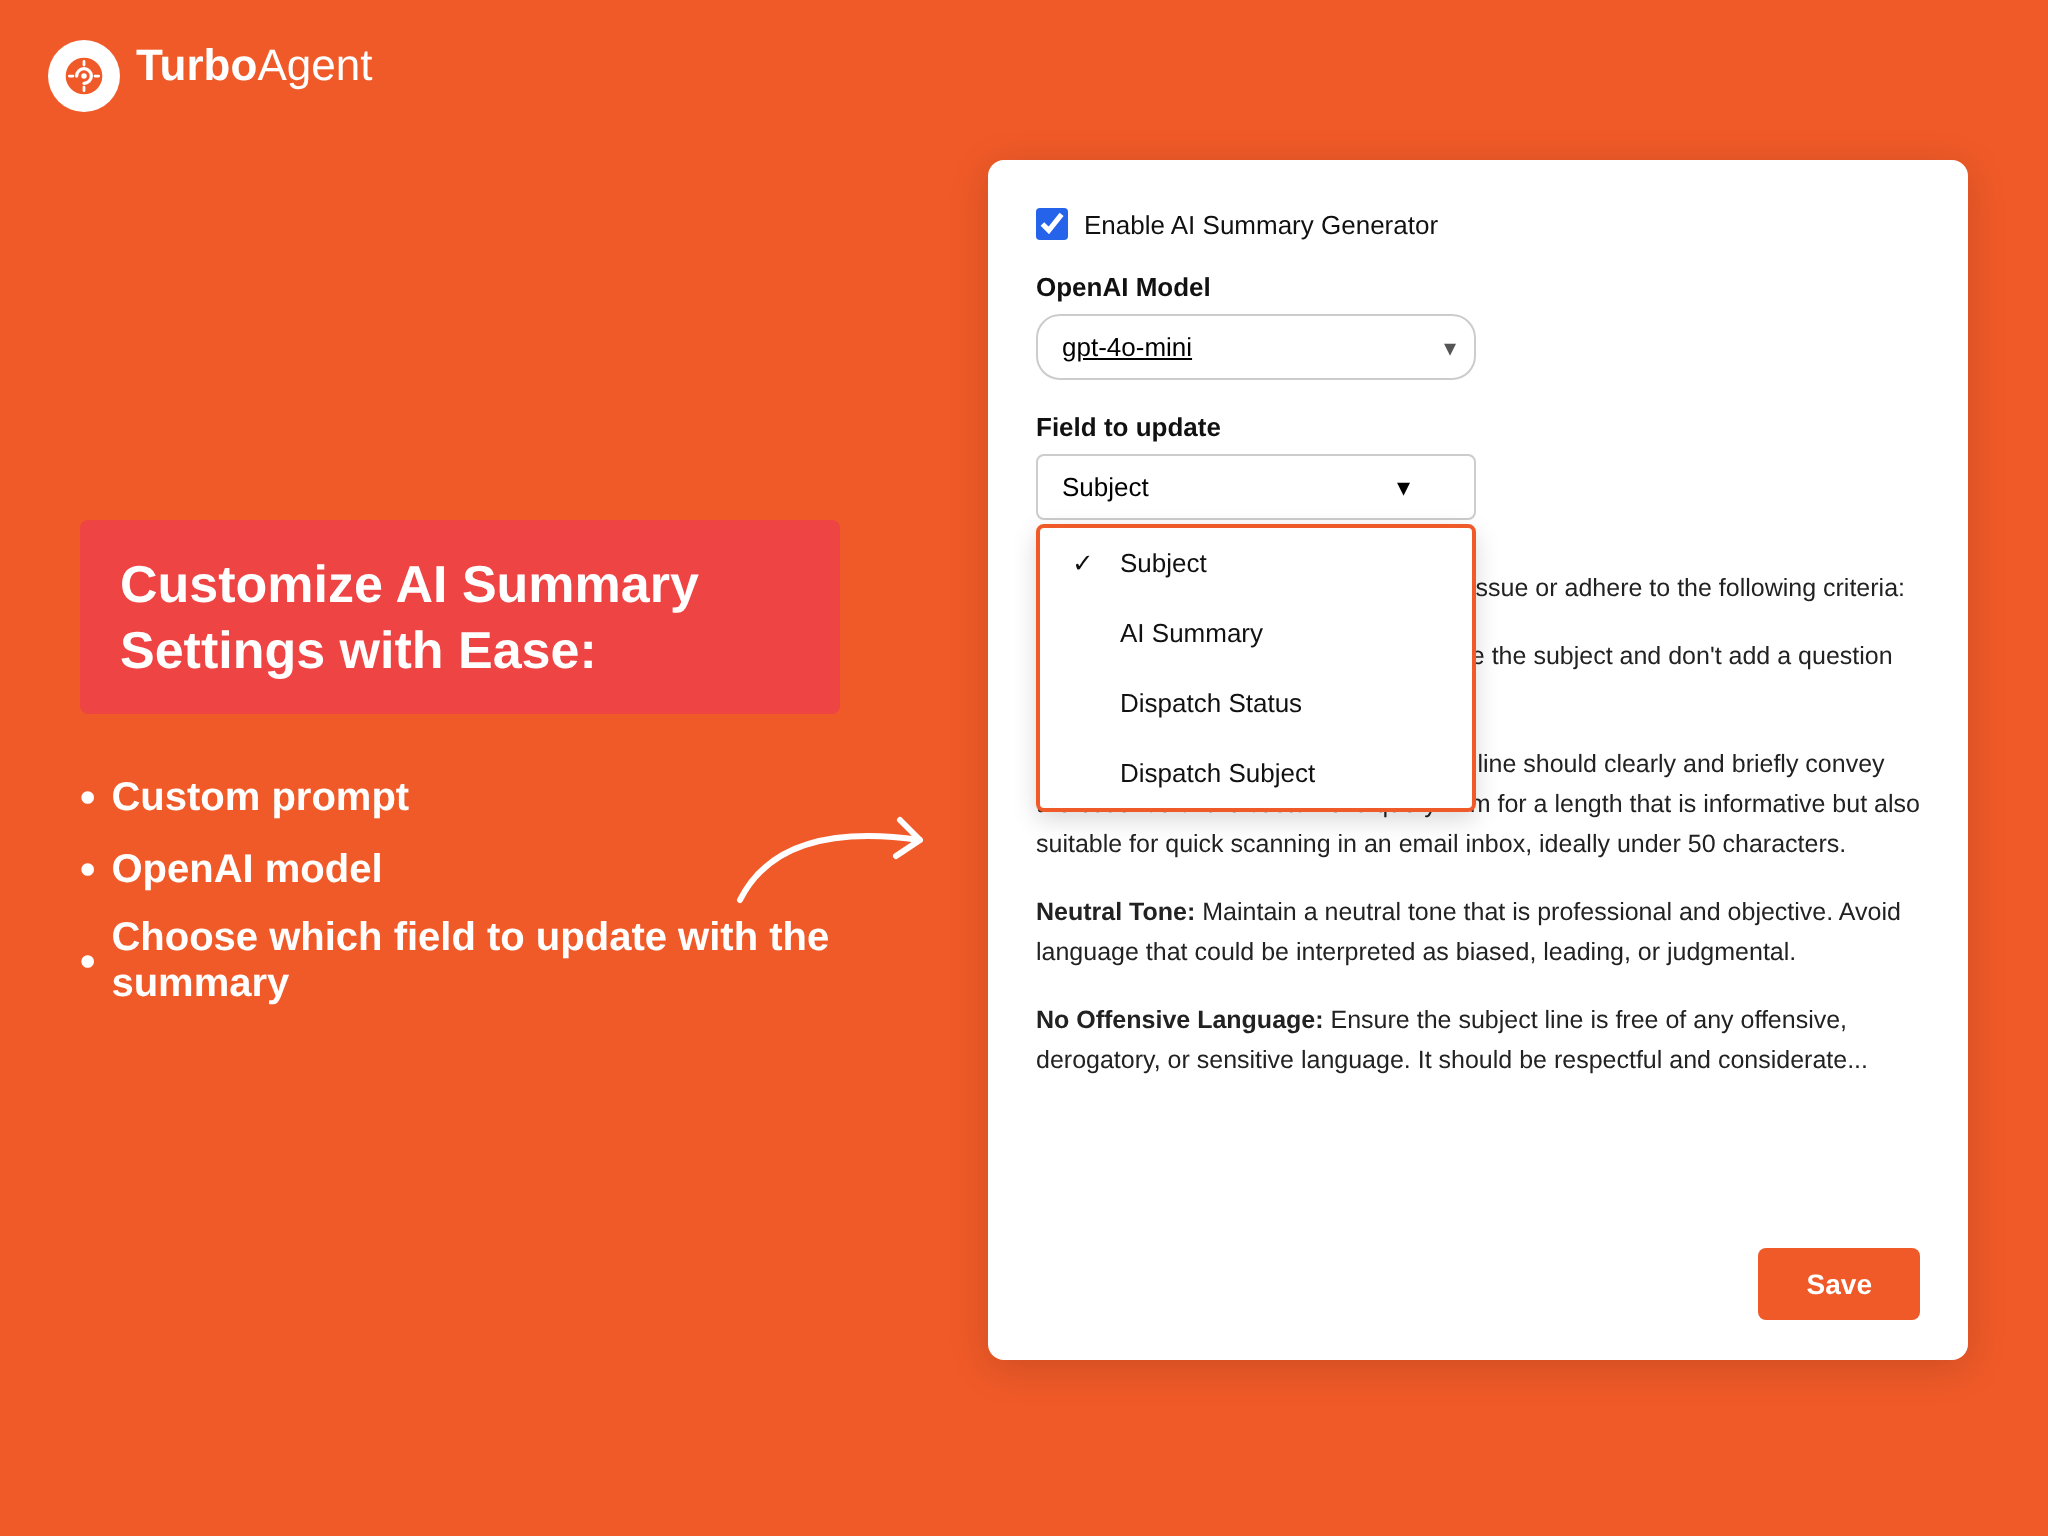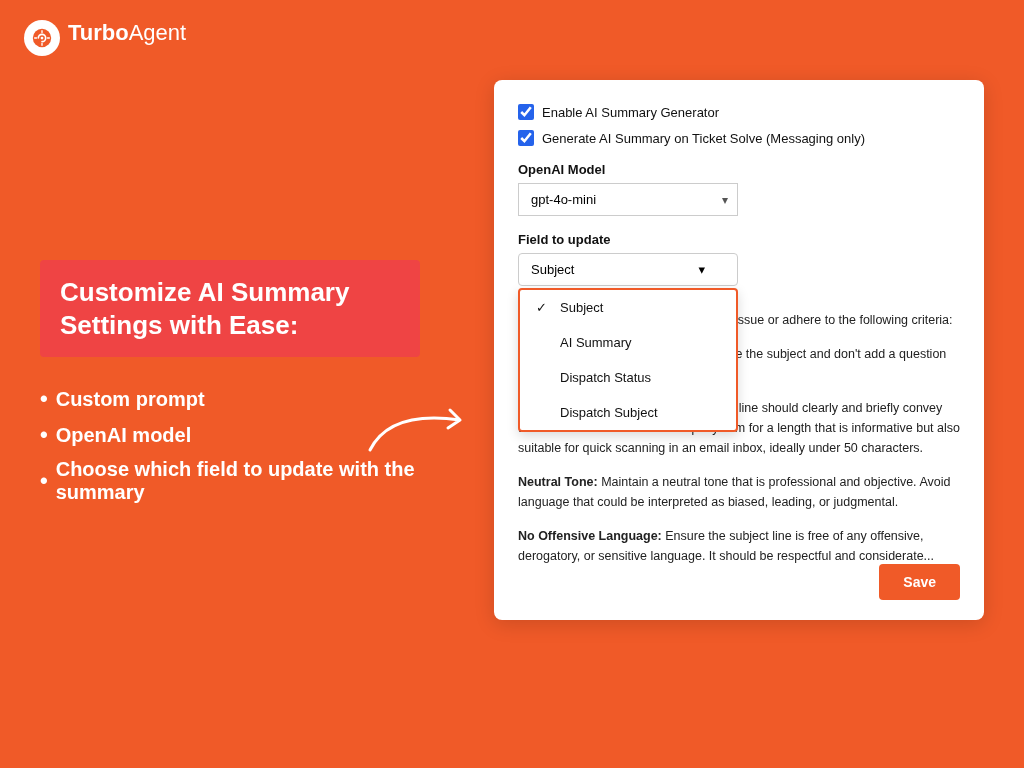--- a/index.html
+++ b/index.html
@@ -87,21 +87,21 @@
       width: 140px;
       height: 80px;
     }
 
     
     .right-panel {
       position: absolute;
       top: 80px;
       right: 40px;
       width: 490px;
-      height: 540px;
+      height: 600px;
       background: white;
       border-radius: 8px;
       padding: 24px;
       overflow: hidden;
       box-shadow: 0 4px 20px rgba(0,0,0,0.15);
     }
 
     
     .checkbox-row {
       display: flex;
@@ -130,25 +130,26 @@
     }
     .select-wrapper {
       position: relative;
       display: inline-block;
       width: 220px;
     }
     .select-control {
       width: 100%;
       padding: 8px 44px 8px 12px;
       border: 1px solid #ccc;
-      border-radius: 0;
+      border-radius: 12px;
       font-size: 13px;
       appearance: none;
       background: white;
       cursor: pointer;
+      text-decoration: underline;
     }
     .select-chevron {
       position: absolute;
       right: 10px;
       top: 50%;
       transform: translateY(-50%);
       pointer-events: none;
       color: #555;
       font-size: 12px;
     }
@@ -272,24 +273,20 @@
 
 <div class="right-panel">
 
   
   <div class="checkbox-row">
     <input type="checkbox" checked="" id="cb1" style="">
     <label class="checkbox-label" for="cb1">Enable AI Summary Generator</label>
   </div>
 
   
-  <div class="checkbox-row">
-    <input type="checkbox" checked="" id="cb2" style="">
-    <label class="checkbox-label" for="cb2">Generate AI Summary on Ticket Solve (Messaging only)</label>
-  </div>
 
   
   <div class="field-label">OpenAI Model</div>
   <div class="select-wrapper">
     <select class="select-control">
       <option>gpt-4o-mini</option>
     </select>
     <span class="select-chevron">▾</span>
   </div>
 

